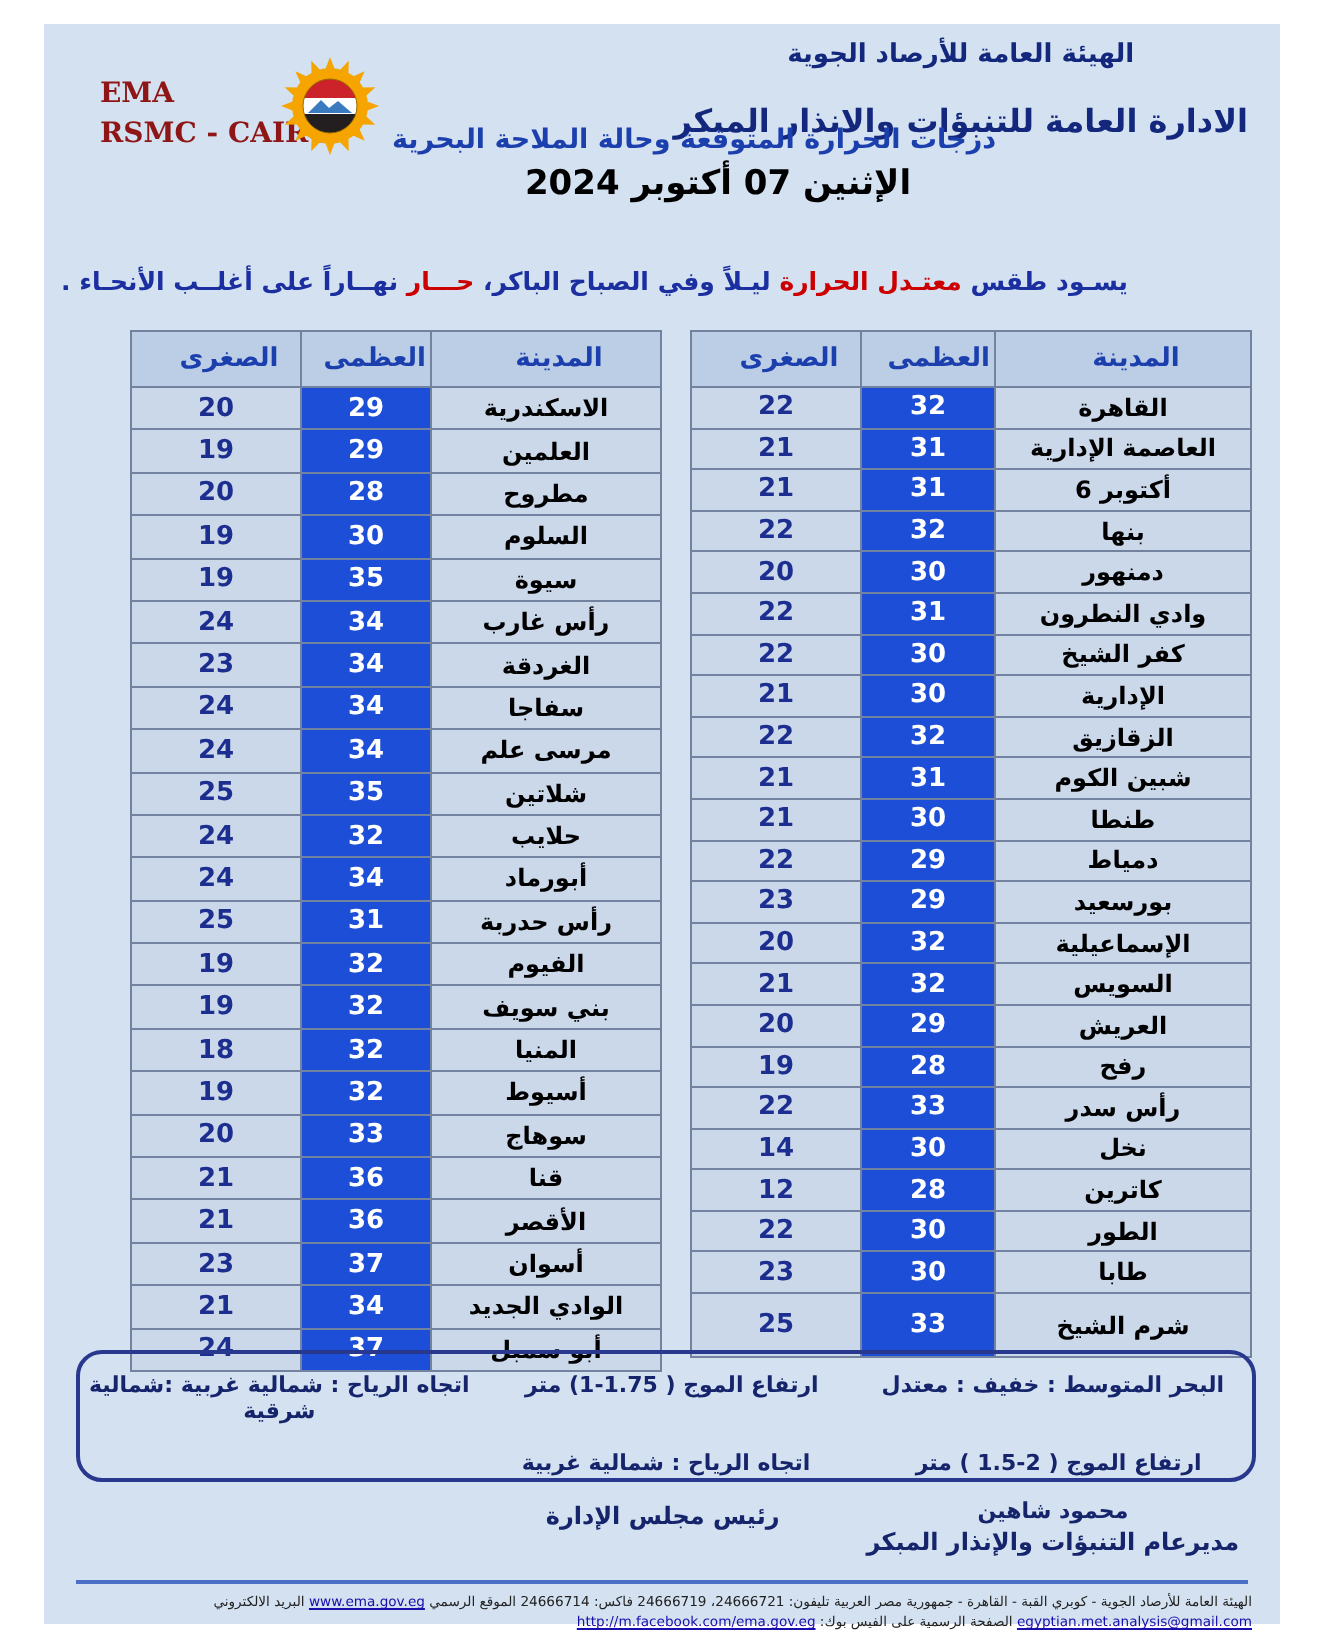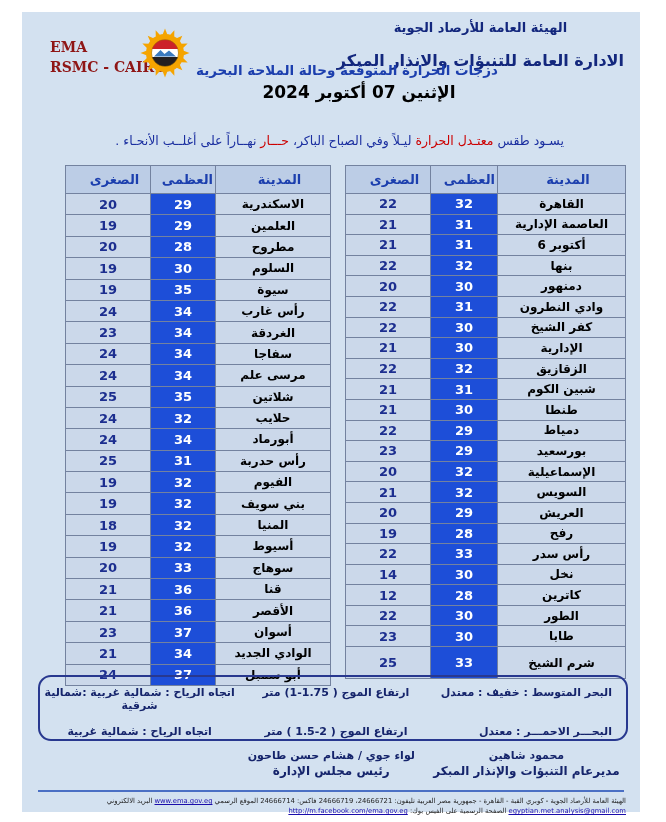--- a/index.html
+++ b/index.html
@@ -14,21 +14,21 @@
   .org .l2{font-size:16px;margin-top:16px;}
   .ema{position:absolute;top:10px;left:28px;color:#8f1616;font-weight:bold;
        font-family:"DejaVu Serif",serif;font-size:14px;line-height:1.45;margin-top:15px;}
   .logo{position:absolute;left:118px;top:16px;width:50px;height:50px;}
 
   .banner-title{position:absolute;top:50px;left:16px;width:100%;text-align:center;
        color:#1c3fae;font-weight:bold;font-size:13.5px;direction:rtl;}
   .date-line{position:absolute;top:70px;left:0;width:100%;text-align:center;
        color:#000;font-weight:bold;font-size:17px;direction:rtl;margin-left:28px;}
   .statement{position:absolute;top:121px;right:76px;direction:rtl;
-       font-size:12.5px;font-weight:normal;color:#1b2fa0;white-space:nowrap;text-align:right;}
+       font-size:12.5px;font-weight:bold;color:#1b2fa0;white-space:nowrap;text-align:right;}
 
   
   table{border-collapse:collapse;position:absolute;table-layout:fixed;}
   .t-left{left:43px;top:153px;width:265px;}
   .t-right{left:323px;top:153px;width:280px;}
   th,td{border:1px solid #73829f;text-align:center;vertical-align:middle;
         padding:0 2px;overflow:hidden;}
   th{background:#bccde6;color:#1c3fae;font-weight:bold;font-size:13px;height:27px;padding-left:15px;}
   td{background:#cbd8ea;height:20.4px;}
   .t-right td{height:19.6px;}
@@ -381,33 +381,31 @@
       </tbody>
   </table>
 
   <div class="marine">
     <div class="mrow">
       <div class="sea">البحر المتوسط : خفيف : معتدل</div>
       <div class="wave">ارتفاع الموج ( 1.75-1) متر</div>
       <div class="wind">اتجاه الرياح : شمالية غربية :شمالية شرقية</div>
     </div>
     <div class="mrow">
-      <div class="sea">البحـــر الاحمـــر : معتدل</div>
       <div class="wave">ارتفاع الموج ( 2-1.5 ) متر</div>
       <div class="wind">اتجاه الرياح : شمالية غربية</div>
     </div>
   </div>
 
   <div class="sigs">
     <div class="sig">
       <div class="name">محمود شاهين</div>
       <div class="role">مديرعام التنبؤات والإنذار المبكر</div>
     </div>
     <div class="sig">
-      <div class="name">لواء جوي / هشام حسن طاحون</div>
       <div class="role">رئيس مجلس الإدارة</div>
     </div>
   </div>
 
   <div class="rule"></div>
 
   <div class="footer"><span>الهيئة العامة للأرصاد الجوية - كوبري القبة - القاهرة - جمهورية مصر العربية تليفون: 24666721، 24666719 فاكس: 24666714 الموقع الرسمي </span><a href="#" class="flink">www.ema.gov.eg</a><span> البريد الالكتروني </span><a href="#" class="flink">egyptian.met.analysis@gmail.com</a><span> الصفحة الرسمية على الفيس بوك: </span><a href="#" class="flink">http://m.facebook.com/ema.gov.eg</a></div>
 
 </div>
 

